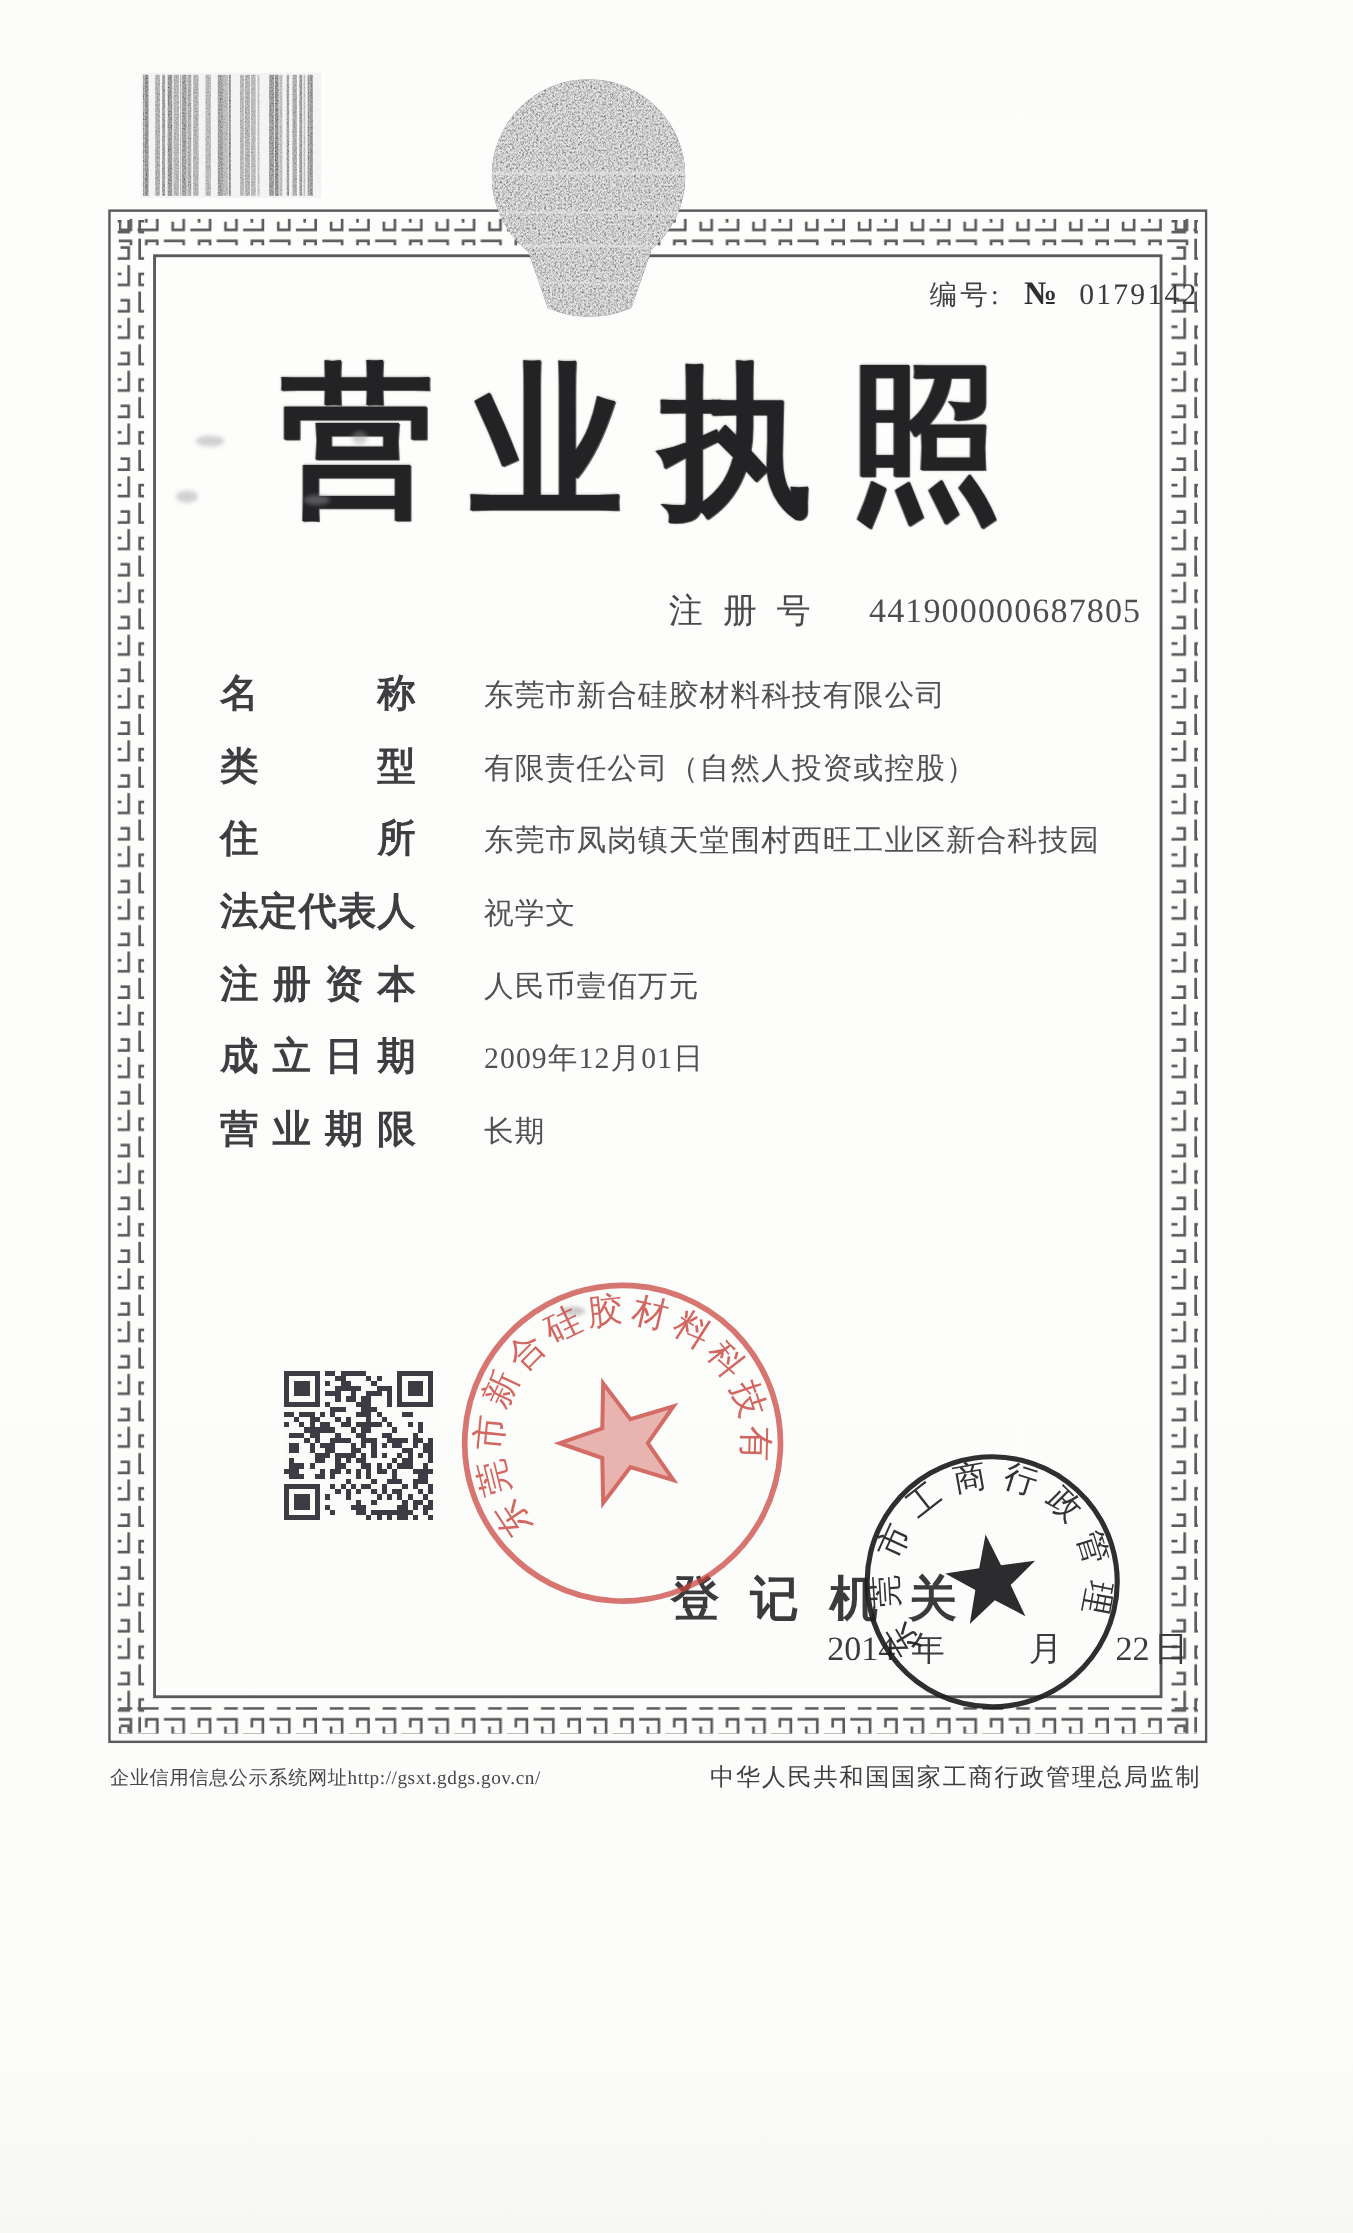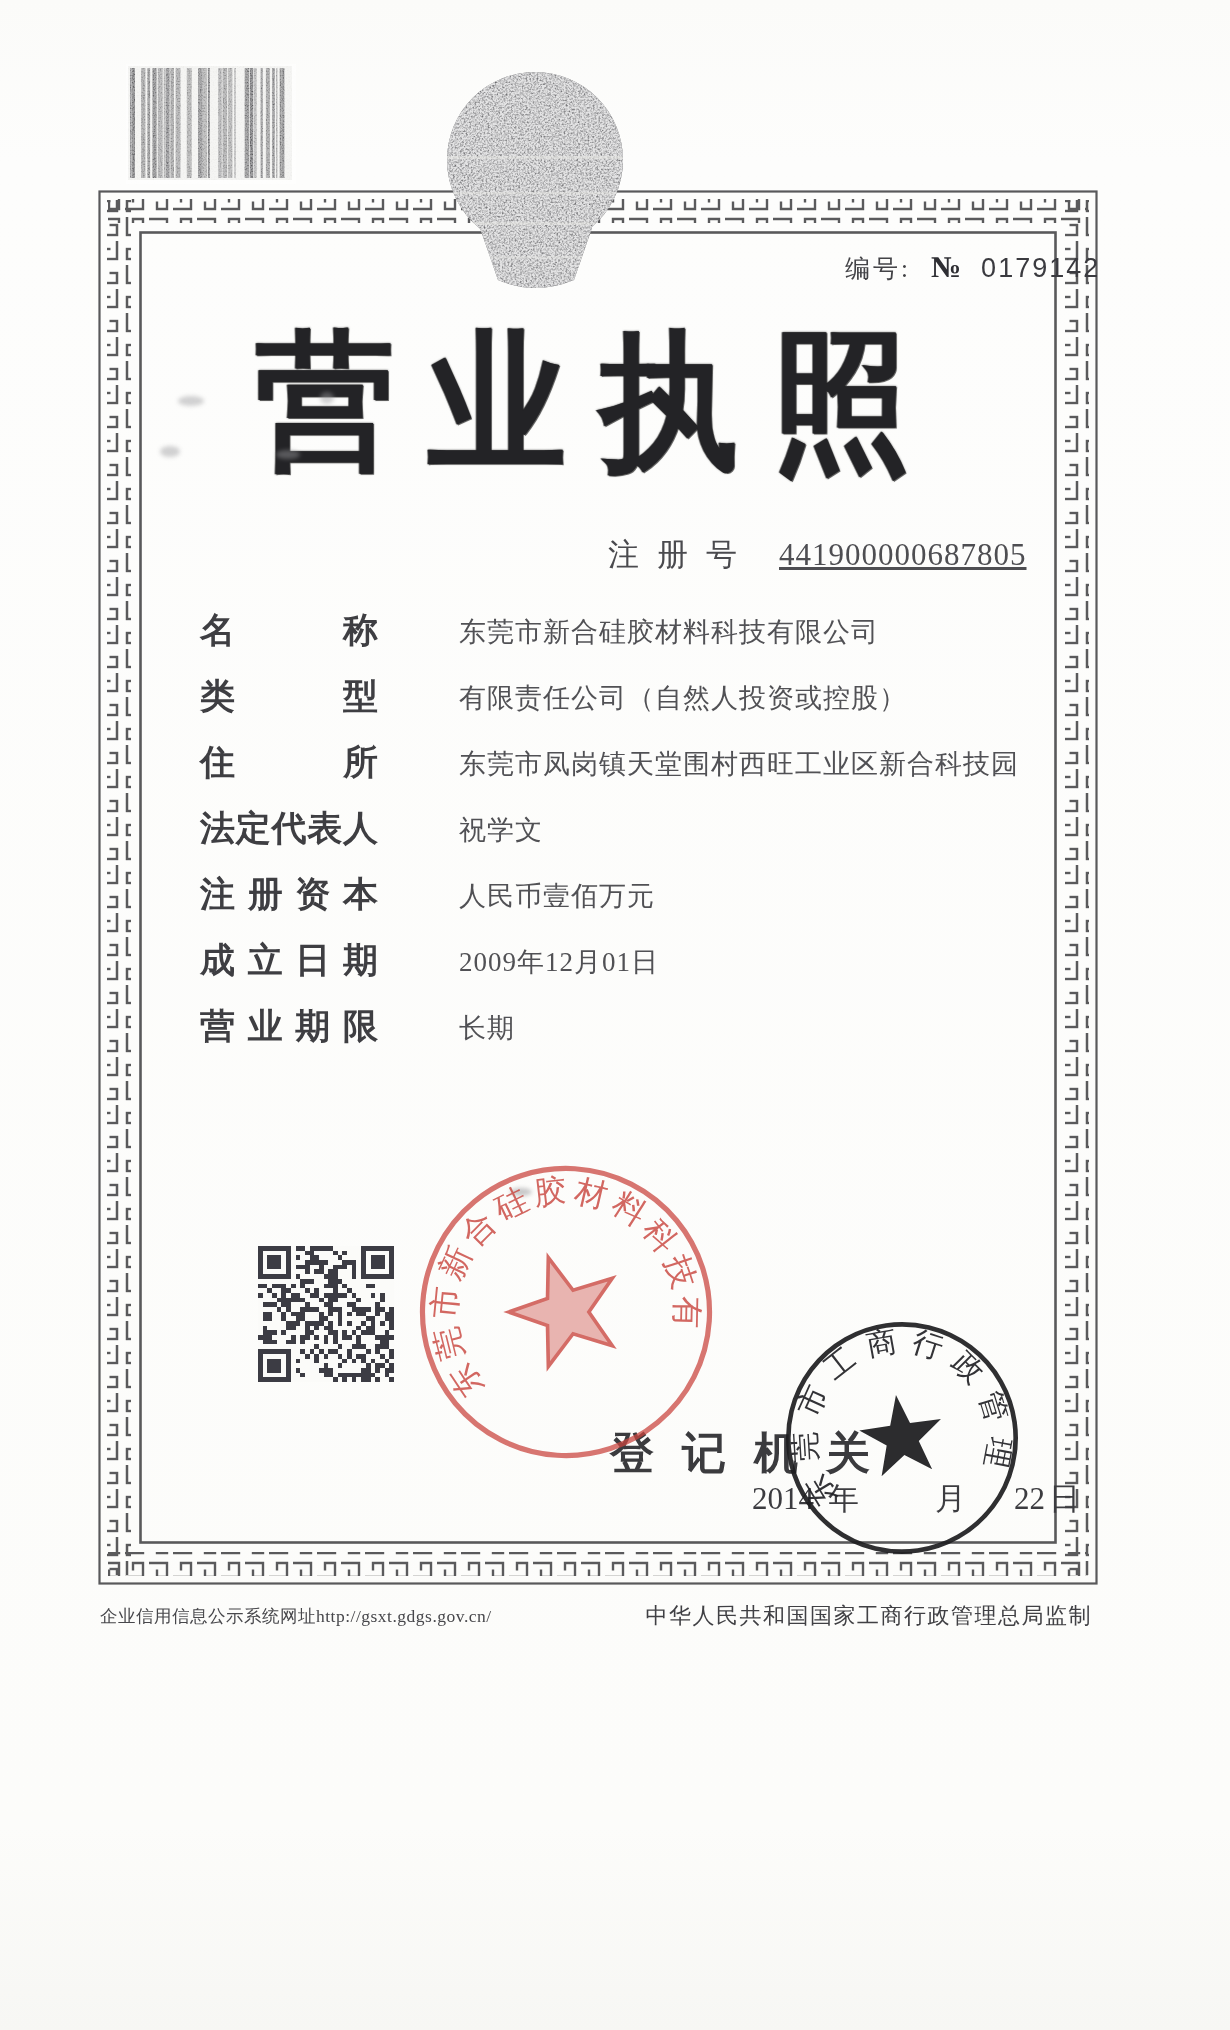--- a/index.html
+++ b/index.html
@@ -14,36 +14,36 @@
   .page{position:absolute;inset:0;background:linear-gradient(180deg,#fbfbf9 0%,#fdfdfc 8%,#fcfcfa 90%,#f7f7f4 100%);}
   
   .barcode{position:absolute;left:126px;top:64px;width:170px;height:120px;}
   .emblem{position:absolute;left:446px;top:60px;width:180px;height:238px;z-index:3;}
   
   .frame{position:absolute;left:98px;top:190px;width:1000px;height:1395px;z-index:1;}
   
   .serial{position:absolute;left:845px;top:250px;display:flex;align-items:baseline;gap:20px;z-index:2;}
   .serial .pfx{font-size:25px;letter-spacing:3px;color:#434347;}
   .serial .sym{font-size:30px;font-weight:700;color:#2e2e33;}
-  .serial .num{font-size:27px;font-family:Liberation Sans, sans-serif;letter-spacing:2px;color:#3a3a3f;}
+  .serial .num{font-size:27px;font-family:Liberation Serif, serif;letter-spacing:2px;color:#3a3a3f;}
   
   .title{
     position:absolute;left:130px;top:318px;width:940px;
     text-align:center;font-size:138px;line-height:170px;font-weight:900;
     letter-spacing:34px;color:#232326;z-index:2;
     transform:scaleY(1.08);
     text-shadow:0 0 2px rgba(20,20,20,.85),1px 1px 0 rgba(20,20,20,.6),-1px 0 0 rgba(30,30,30,.5);
   }
   
   .regno{position:absolute;left:608px;top:534px;display:flex;align-items:baseline;z-index:2;}
   .regno .lab{font-size:31px;letter-spacing:18px;color:#4a4a4e;}
-  .regno .val{font-size:31px;margin-left:24px;letter-spacing:1px;color:#4e4e52;text-decoration:underline;}
+  .regno .val{font-size:31px;margin-left:35px;letter-spacing:1px;color:#4e4e52;}
   
   .rows{position:absolute;left:200px;top:608px;width:880px;z-index:2;}
-  .row{display:flex;align-items:flex-start;height:66px;gap:19px;}
+  .row{display:flex;align-items:flex-start;height:66px;}
   .row .lab{
     width:178px;flex:0 0 178px;font-size:35px;line-height:46px;font-weight:600;color:#3e3e42;
     text-align:justify;text-align-last:justify;-moz-text-align-last:justify;
   }
   .row .val{margin-left:62px;font-size:27px;line-height:48px;color:#515155;letter-spacing:1px;}
   .row.scope{height:auto;}
   .row.scope .val{margin-left:88px;width:600px;font-size:22.5px;line-height:29.5px;letter-spacing:1px;text-align:justify;}
   
   .qr{position:absolute;left:258px;top:1246px;width:136px;height:136px;z-index:2;}
   .seal-red{position:absolute;left:410px;top:1156px;width:312px;height:312px;transform:rotate(-18deg);z-index:4;opacity:.92;}

